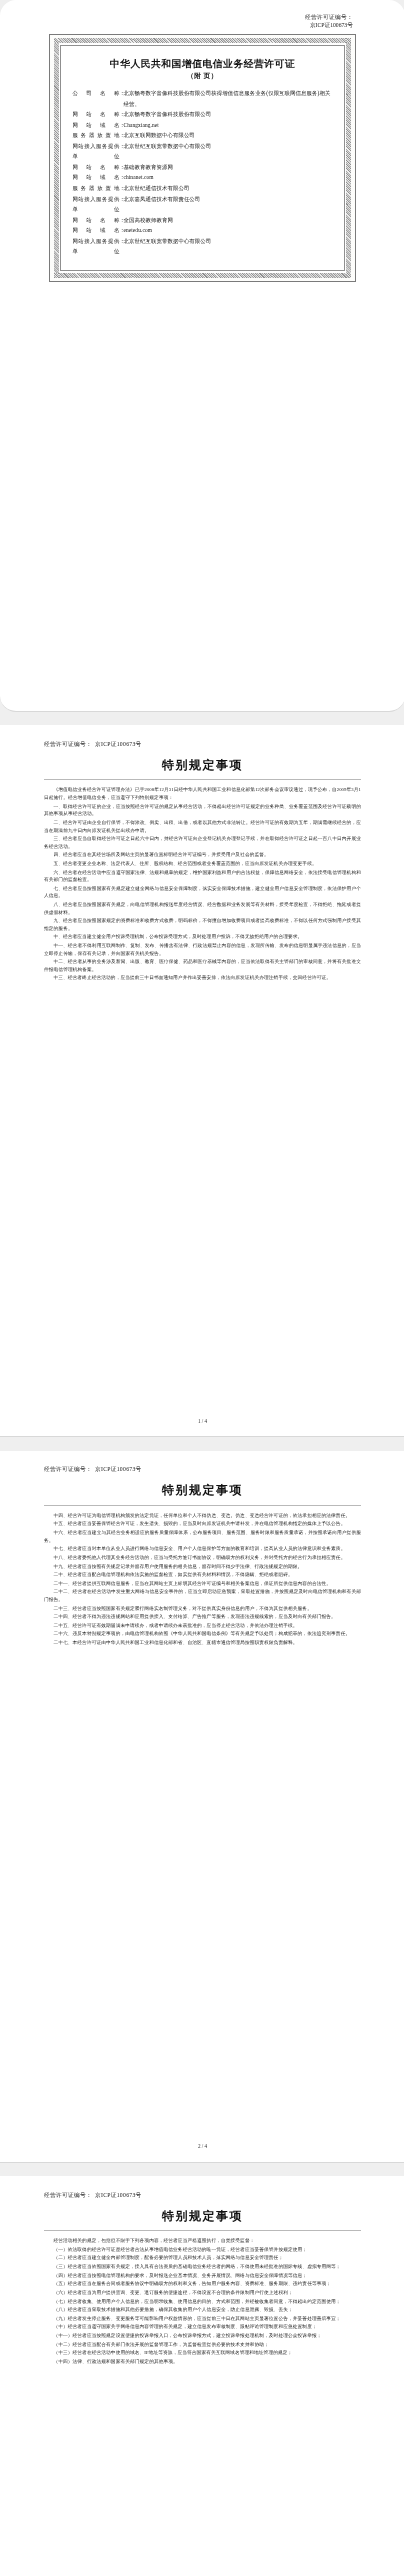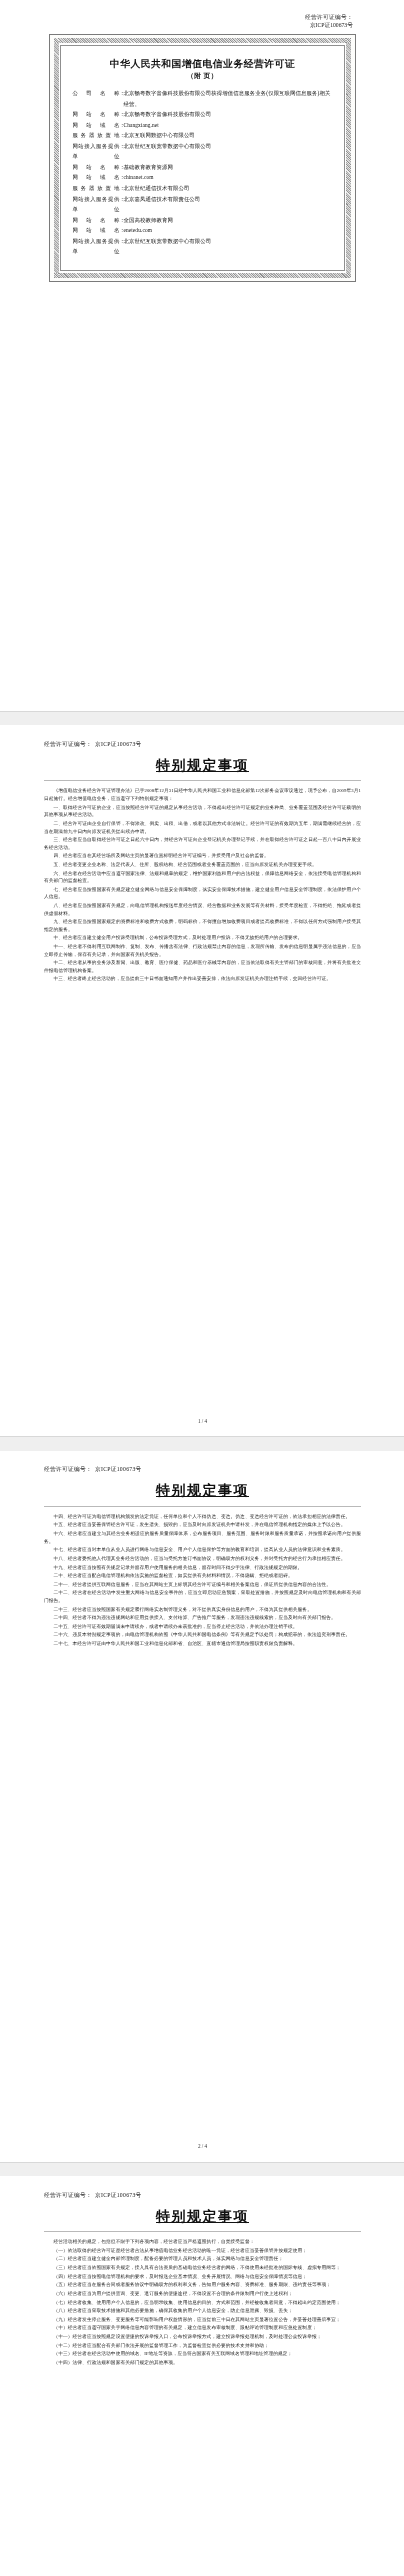--- a/index.html
+++ b/index.html
@@ -21,20 +21,21 @@
   .page-gap {
     height: 13.4px;
     background: #efefef;
     width: 405px;
   }
 
   
   .p1 {
     height: 712px;
     padding: 13.4px 49px 0 49px;
+    border-radius: 16px;
   }
   .cert-head {
     display: flex;
     justify-content: flex-end;
     align-items: baseline;
     gap: 3.1px;
     font-size: 5.7px;
     color: #1a1a1a;
     padding-right: 3.1px;
     line-height: 1.5;
@@ -114,26 +115,25 @@
     display: flex;
     align-items: baseline;
     font-size: 5.7px;
     color: #1a1a1a;
     gap: 3.1px;
   }
   .doc-head .lbl { letter-spacing: 0.3px; }
   .doc-head .val { letter-spacing: 0.3px; }
   .doc-title {
     text-align: center;
-    font-size: 14px;
+    font-size: 12px;
     font-weight: bold;
     letter-spacing: 1.5px;
     margin: 8.2px 0 5.2px 0;
     color: #111;
-    text-decoration: underline;
   }
   .doc-rule {
     border: 0;
     border-top: 0.5px solid #b9b9b9;
     margin: 0 0 6.2px 0;
   }
   .para {
     font-size: 4.7px;
     line-height: 1.62;
     color: #1a1a1a;

